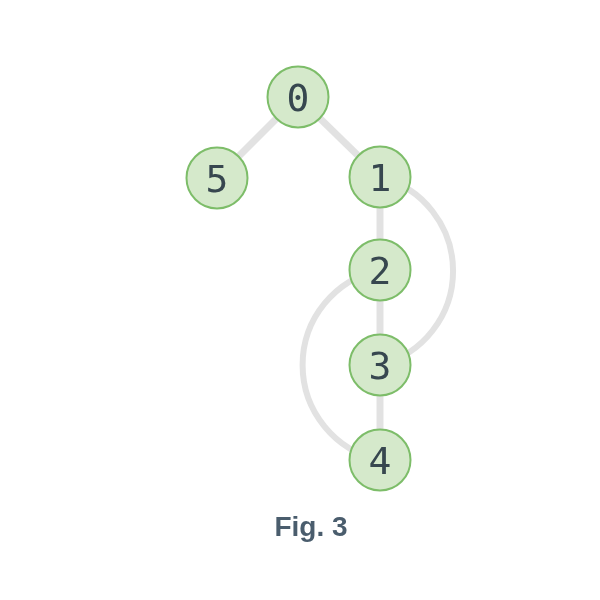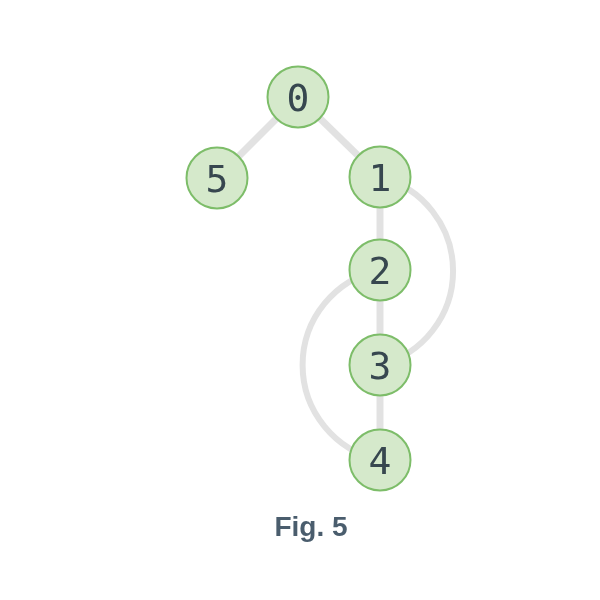--- a/index.html
+++ b/index.html
@@ -67,14 +67,14 @@
       <text x="217" y="191.5" class="node-label">5</text>
       <circle cx="380" cy="177" r="30.5" class="node-circle"></circle>
       <text x="380" y="190.5" class="node-label">1</text>
       <circle cx="380" cy="270" r="30.5" class="node-circle"></circle>
       <text x="380" y="283.5" class="node-label">2</text>
       <circle cx="380" cy="365" r="30.5" class="node-circle"></circle>
       <text x="380" y="378.5" class="node-label">3</text>
       <circle cx="380" cy="460" r="30.5" class="node-circle"></circle>
       <text x="380" y="473.5" class="node-label">4</text>
     </svg>
-  <div class="caption">Fig. 5</div>
+  <div class="caption">Fig. 3</div>
 </div>
 
 </body></html>

